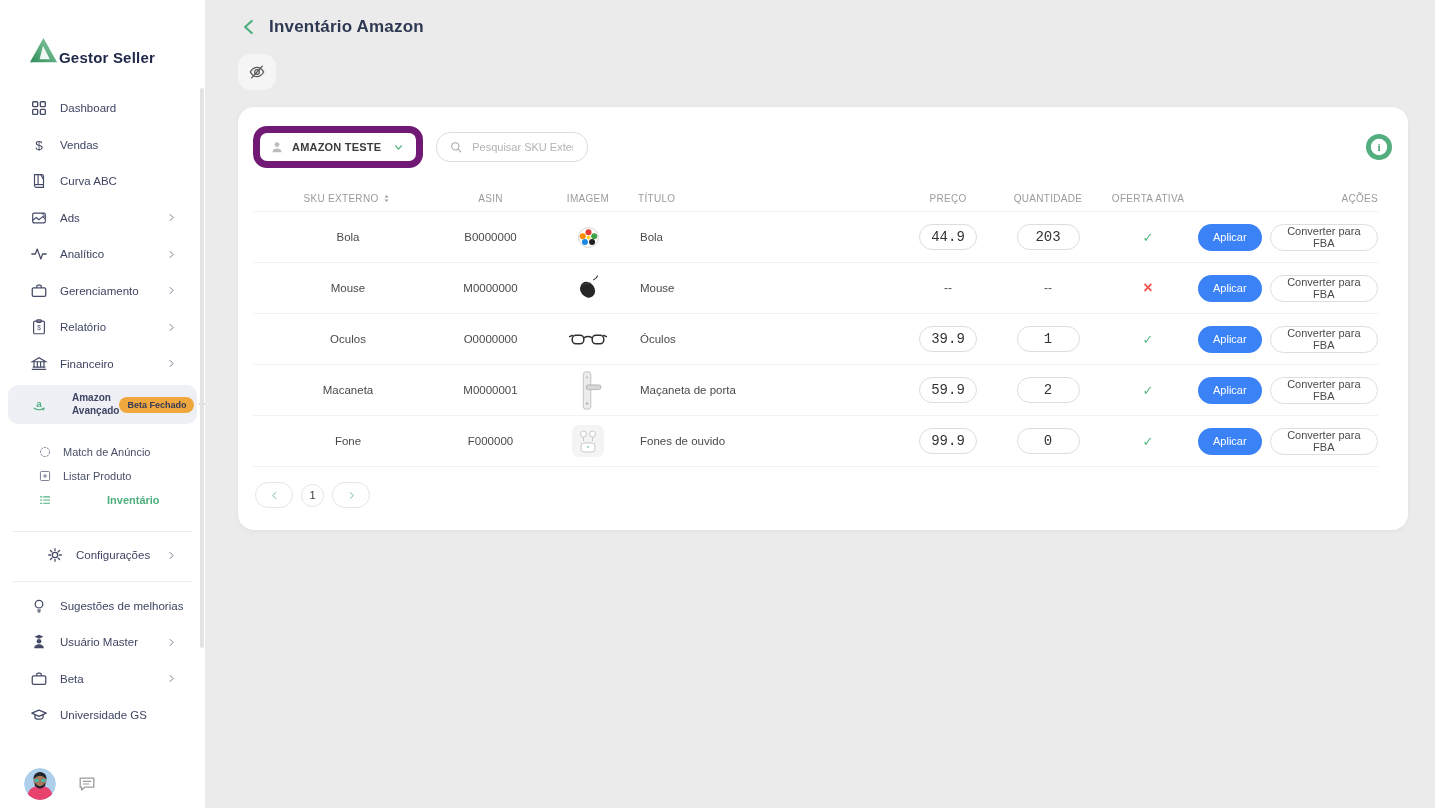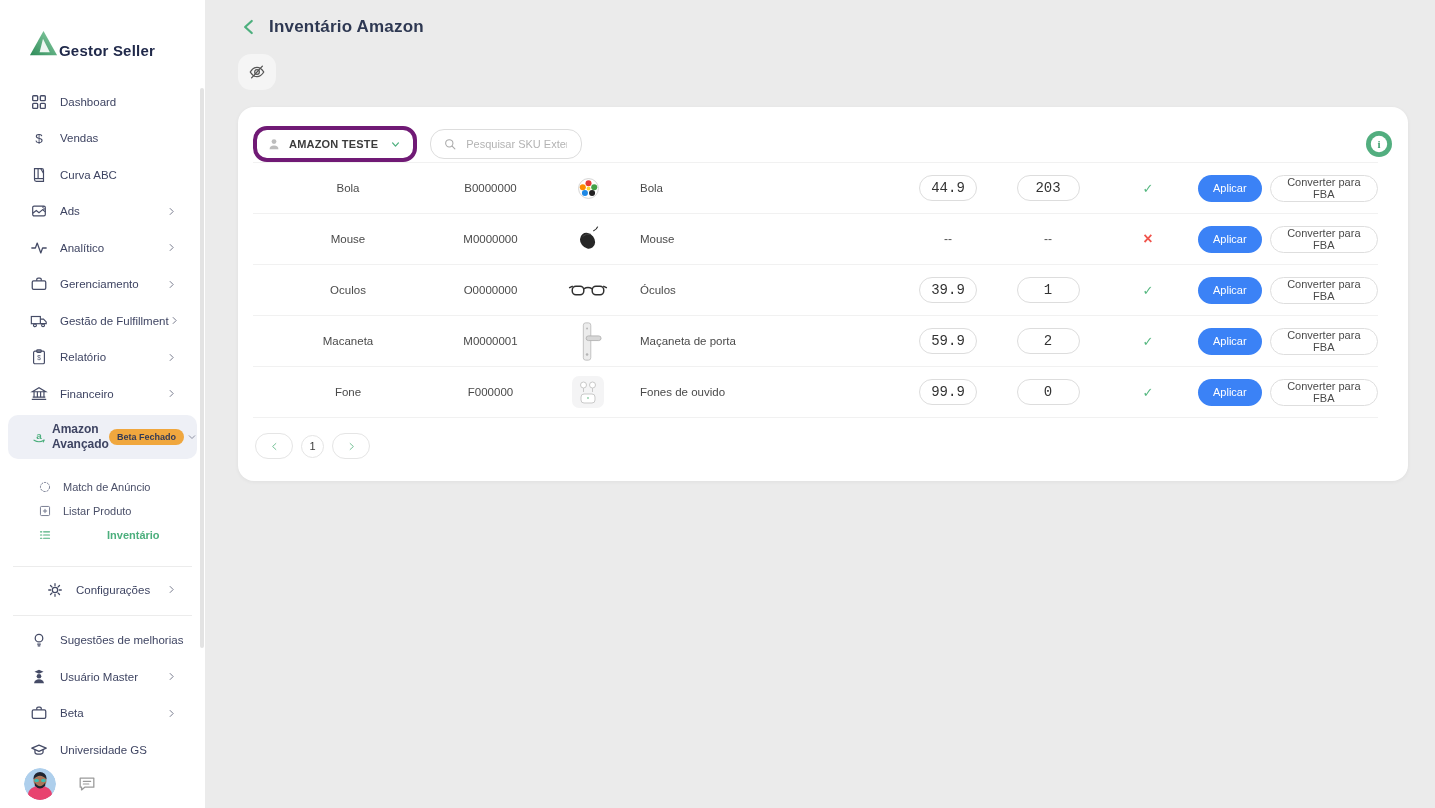--- a/index.html
+++ b/index.html
@@ -16,21 +16,21 @@
   .nav{margin-top:24px;}
   .nav-item{display:flex;align-items:center;height:36.5px;padding:0 28px 0 30px;cursor:pointer;}
   .nav-icon{width:18px;height:18px;flex:none;}
   .nav-icon svg{width:18px;height:18px;display:block;}
   .nav-label{font-size:11.5px;color:#3e4462;margin-left:12px;font-weight:500;white-space:nowrap;}
   .nav-chevron{margin-left:auto;width:11px;height:11px;opacity:.8;flex:none;}
   .nav-chevron svg{width:11px;height:11px;display:block;}
 
   .amazon-block{margin:3px 8px 0;background:#eef0f6;border-radius:10px;display:flex;
                 align-items:center;padding:7px 8px 7px 22px;cursor:pointer;}
-  .amz-label{font-size:12px;font-weight:600;color:#3e4462;width:62px;line-height:1.25;margin-left:4px;}
+  .amz-label{font-size:10px;font-weight:600;color:#3e4462;width:62px;line-height:1.25;margin-left:24px;}
   .badge{background:#f0a73e;color:#333a56;font-size:9px;font-weight:700;
          padding:3px 8px;border-radius:9px;white-space:nowrap;}
   .amz-chev{width:10px;height:10px;margin-left:3px;opacity:.7;}
   .amz-chev svg{width:10px;height:10px;display:block;}
 
   .submenu{margin-top:16px;}
   .sub-item{display:flex;align-items:center;height:24px;padding-left:38px;cursor:pointer;}
   .sub-icon{width:14px;height:14px;flex:none;}
   .sub-icon svg{width:14px;height:14px;display:block;}
   .sub-label{font-size:11px;color:#4a4f68;margin-left:11px;white-space:nowrap;}
@@ -56,21 +56,21 @@
   .back-btn{width:22px;height:22px;border:none;background:transparent;padding:0;cursor:pointer;}
   .back-btn svg{width:22px;height:22px;display:block;}
   .page-title{font-size:17px;font-weight:700;color:#2e3852;margin:0;letter-spacing:.2px;}
   .eye-btn{width:38px;height:36px;border-radius:13px;background:#f5f5f5;border:none;
            display:flex;align-items:center;justify-content:center;margin-top:9px;cursor:pointer;}
   .eye-btn svg{width:18px;height:18px;display:block;}
 
   .card{margin-top:17px;background:#fff;border-radius:16px;
         box-shadow:0 1px 4px rgba(0,0,0,.05);padding:19px 15px 22px;}
   .filter-row{display:flex;align-items:center;}
-  .account-select{display:flex;align-items:center;gap:7px;height:28px;border:4px solid #701a75;
+  .account-select{display:flex;align-items:center;gap:7px;height:28px;border:7px solid #701a75;
                   border-radius:14px;padding:0 11px 0 9px;background:#fff;cursor:pointer;}
   .account-select .ic16 svg{width:16px;height:16px;display:block;}
   .account-select .val{font-size:11px;font-weight:700;color:#3c3c3c;letter-spacing:.2px;}
   .account-select .ic12{margin-left:4px;}
   .account-select .ic12 svg{width:13px;height:13px;display:block;}
   .search-box{display:flex;align-items:center;gap:7px;height:28px;border:1px solid #ddd;
               border-radius:14px;padding:0 12px;margin-left:13px;background:#fff;width:126px;}
   .search-box .ic14 svg{width:14px;height:14px;display:block;}
   .search-box input{border:none;outline:none;font-size:11px;color:#555;width:100%;
                     background:transparent;font-family:inherit;}
@@ -209,38 +209,20 @@
         <div class="nav-item">
     <span class="nav-icon">
             <svg viewBox="0 0 20 20">
               <g fill="none" stroke="#454b66" stroke-width="1.4">
                 <rect x="2.5" y="6.5" width="15" height="9.5" rx="1.5"></rect>
                 <path d="M7.5 6.5 V5 a1.5 1.5 0 0 1 1.5 -1.5 h2 a1.5 1.5 0 0 1 1.5 1.5 v1.5"></path>
               </g>
             </svg>
           </span>
     <span class="nav-label">Gerenciamento</span>
-    <span class="nav-chevron">
-            <svg viewBox="0 0 20 20">
-              <polyline points="7.5,4.5 13,10 7.5,15.5" fill="none" stroke="#4b5068" stroke-width="1.7" stroke-linecap="round" stroke-linejoin="round"></polyline>
-            </svg>
-          </span>
-  </div>
-        <div class="nav-item">
-    <span class="nav-icon">
-            <svg viewBox="0 0 20 20">
-              <g fill="none" stroke="#454b66" stroke-width="1.3">
-                <rect x="1.5" y="5" width="10" height="8"></rect>
-                <path d="M11.5 8 h3.5 l3 3 v2 h-6.5"></path>
-                <circle cx="5.5" cy="14.7" r="1.6"></circle>
-                <circle cx="14.5" cy="14.7" r="1.6"></circle>
-              </g>
-            </svg>
-          </span>
-    <span class="nav-label">Gestão de Fulfillment</span>
     <span class="nav-chevron">
             <svg viewBox="0 0 20 20">
               <polyline points="7.5,4.5 13,10 7.5,15.5" fill="none" stroke="#4b5068" stroke-width="1.7" stroke-linecap="round" stroke-linejoin="round"></polyline>
             </svg>
           </span>
   </div>
         <div class="nav-item">
     <span class="nav-icon">
             <svg viewBox="0 0 20 20">
               <g fill="none" stroke="#454b66" stroke-width="1.3">
@@ -486,20 +468,38 @@
         <button class="info-btn">
           <span><svg viewBox="0 0 28 28">
                 <circle cx="14" cy="14" r="13" fill="#52ae7f"></circle>
                 <circle cx="14" cy="14" r="8.2" fill="#fff"></circle>
                 <text x="14" y="18.2" text-anchor="middle" font-size="11" font-weight="bold" font-family="Liberation Serif,serif" fill="#3f9e6e">i</text>
               </svg></span>
         </button>
       </div>
 
       <div class="table-wrap">
+        <div class="thead">
+          <div class="th th-sku">
+            <span>SKU EXTERNO</span>
+            <span class="sort">
+                <svg viewBox="0 0 20 20">
+                  <path d="M10 3.5 L13.5 8 h-7 Z" fill="#8a8a8a"></path>
+                  <path d="M10 16.5 L6.5 12 h7 Z" fill="#8a8a8a"></path>
+                </svg>
+              </span>
+          </div>
+          <div class="th">ASIN</div>
+          <div class="th">IMAGEM</div>
+          <div class="th left">TÍTULO</div>
+          <div class="th">PREÇO</div>
+          <div class="th">QUANTIDADE</div>
+          <div class="th">OFERTA ATIVA</div>
+          <div class="th right">AÇÕES</div>
+        </div>
         <div class="tbody" id="tbody">
             <div class="trow">
     <div class="cell c-sku">Bola</div>
     <div class="cell c-asin">B0000000</div>
     <div class="cell c-img">
       <span class="prod-img">
                   <svg width="27" height="27" viewBox="0 0 34 34">
                     <circle cx="17" cy="17" r="12.5" fill="#fff" stroke="#c9c9c9"></circle>
                     <circle cx="17" cy="10.5" r="3.8" fill="#e53935"></circle>
                     <circle cx="9.8" cy="15.5" r="3.8" fill="#fb8c00"></circle>

